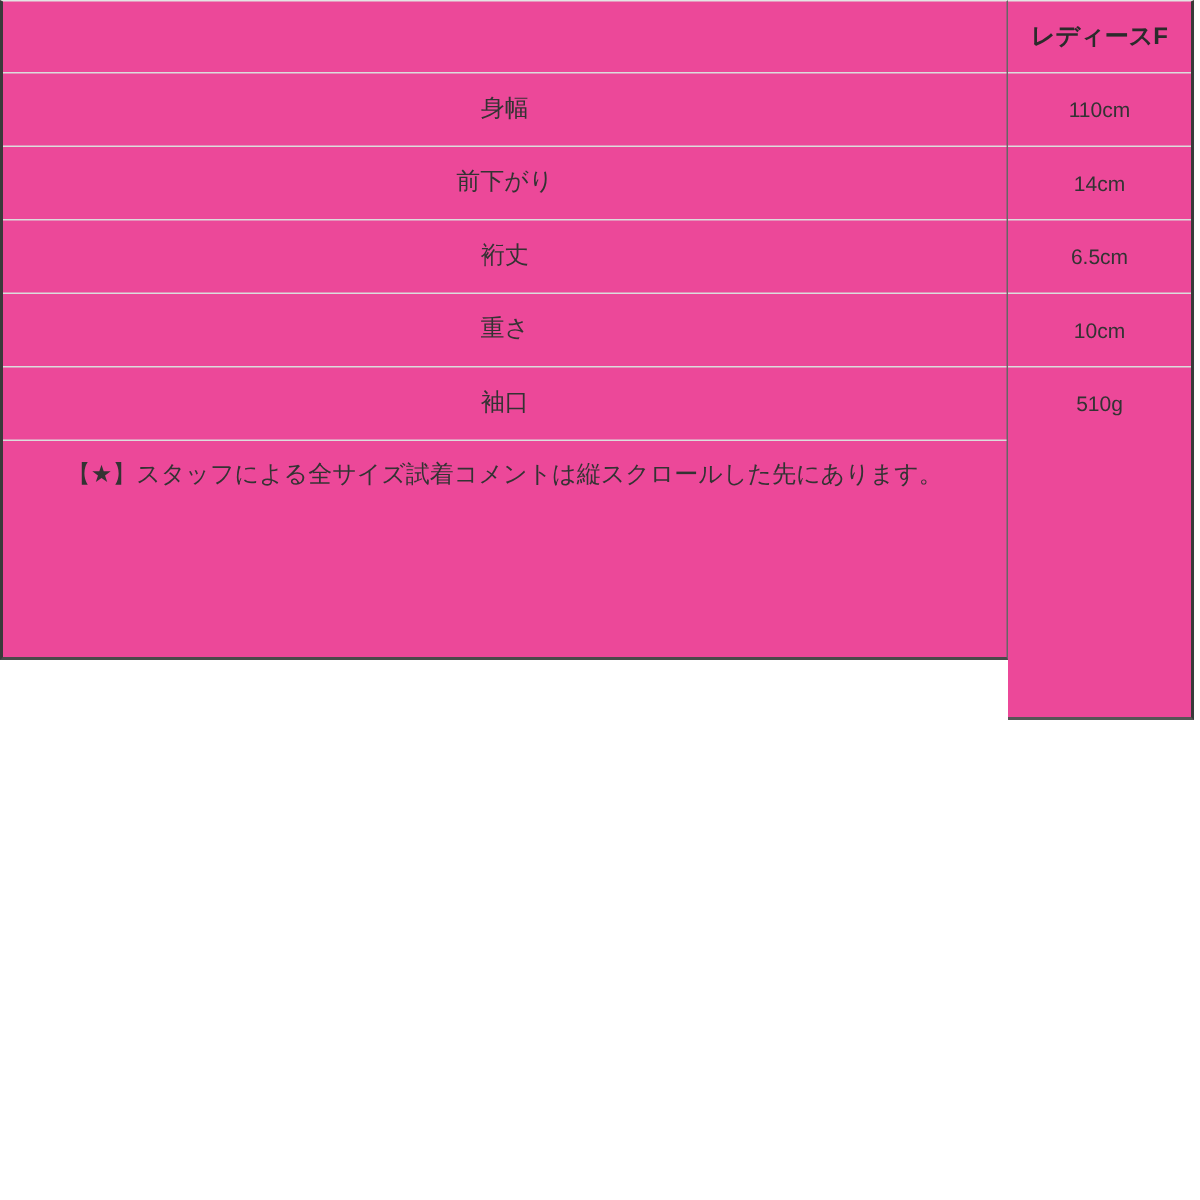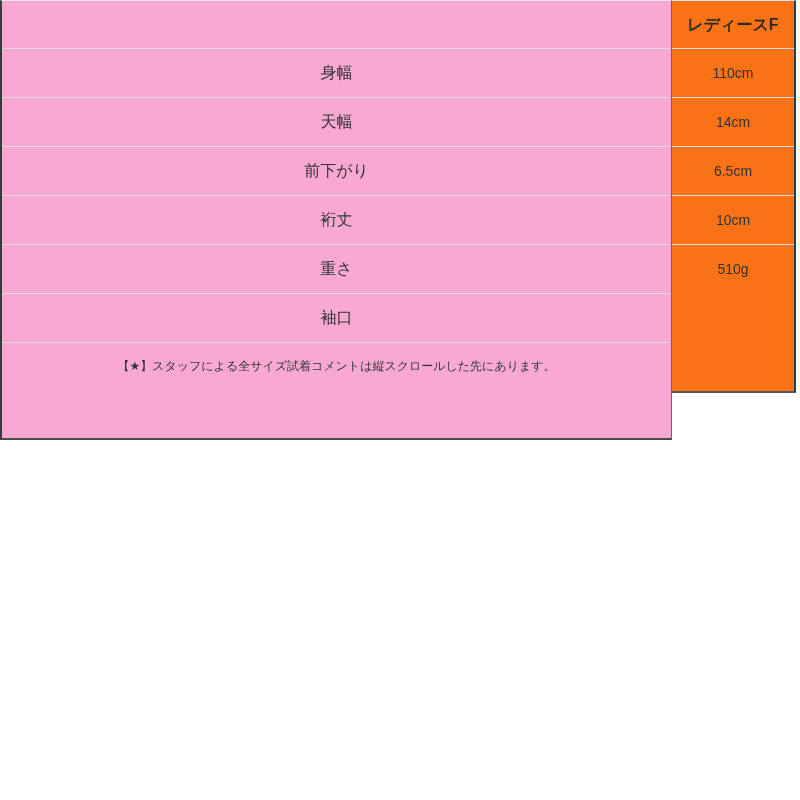--- a/index.html
+++ b/index.html
@@ -16,64 +16,63 @@
   }
   
   .labels-table {
     position: absolute;
     left: 0; top: 0;
     width: 672px; height: 440px;
     border-top: 1px solid #e4e4e4;
     border-left: 2px solid #3a3a3a;
     border-right: 1px solid #666666;
     border-bottom: 2px solid #4a4a4a;
-    background: #f9a8d4;
+    background: #ec4899;
   }
   
   .values-col {
     position: absolute;
     left: 672px; top: 0;
-    width: 124px; height: 393px;
+    width: 124px; height: 480px;
     border-top: 1px solid #e4e4e4;
     border-right: 2px solid #3a3a3a;
     border-bottom: 2px solid #565656;
-    background: #f97316;
+    background: #ec4899;
   }
   .cell {
     display: flex;
     align-items: center;
     justify-content: center;
     height: 49px;
     border-bottom: 1px solid #dcdcdc;
     font-size: 16px;
     color: #333333;
     text-align: center;
     line-height: 1.2;
   }
   .cell.header { height: 48px; font-weight: bold; color: #2b2b2b; }
   .cell.header-empty { height: 48px; }
   .cell.last { border-bottom: none; height: 48px; }
   .cell.value { font-size: 14px; }
   .cell.note {
     height: 46px;
     border-bottom: none;
-    font-size: 12px;
+    font-size: 16px;
     color: #333333;
     white-space: nowrap;
   }
 </style>
 </head>
 <body>
 
 <div class="size-chart">
 
   <div class="labels-table">
     <div class="cell header-empty"></div>
     <div class="cell">身幅</div>
-    <div class="cell">天幅</div>
     <div class="cell">前下がり</div>
     <div class="cell">裄丈</div>
     <div class="cell">重さ</div>
     <div class="cell">袖口</div>
     <div class="cell note">【★】スタッフによる全サイズ試着コメントは縦スクロールした先にあります。</div>
   </div>
 
   <div class="values-col">
     <div class="cell header">レディースF</div>
     <div class="cell value">110cm</div>

